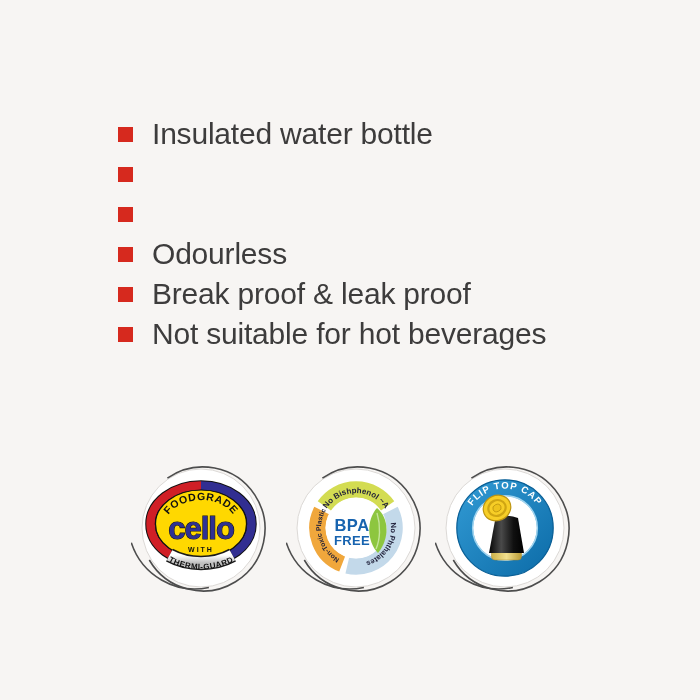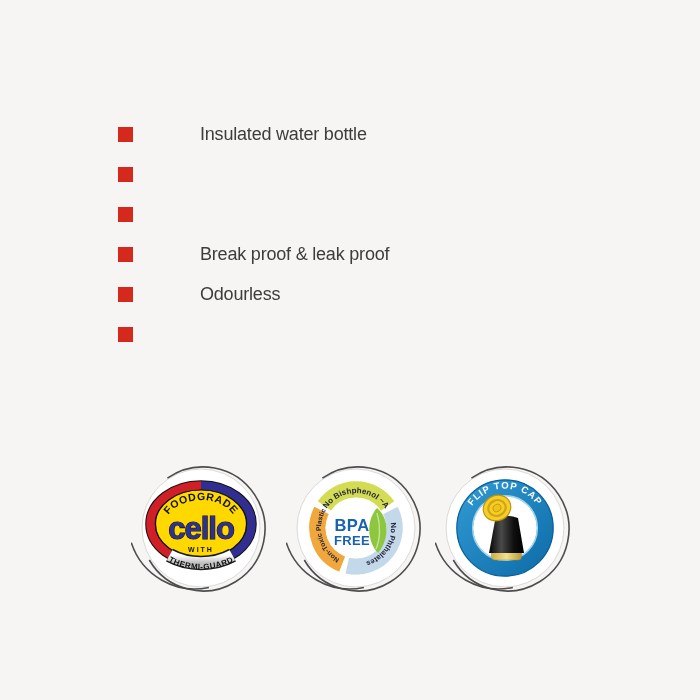--- a/index.html
+++ b/index.html
@@ -8,22 +8,22 @@
     background:var(--bg,#f7f5f3);
     font-family:"Liberation Sans", sans-serif;
   }
   .features{position:absolute;left:118px;top:114px;}
   .feature-row{display:flex;align-items:center;height:40px;}
   .bullet{
     width:15px;height:15px;flex:0 0 15px;margin-right:19px;
     background:var(--bullet,#d6291e);
   }
   .feature-label{
-    font-size:18px;line-height:22px;color:var(--text,#3d3c3c);
-    letter-spacing:-0.2px;white-space:nowrap;margin-left:48px;
+    font-size:30px;line-height:22px;color:var(--text,#3d3c3c);
+    letter-spacing:-0.2px;white-space:nowrap;
   }
   .badge{position:absolute;top:458px;width:140px;height:140px;}
   .badge svg{display:block;width:140px;height:140px;}
   #badge-cello{left:131px;}
   #badge-bpa{left:286px;}
   #badge-fliptop{left:435px;}
   svg text, svg textPath{font-family:"Liberation Sans", sans-serif;}
 </style>
 </head>
 <body style="--bg: #f7f5f3; --bullet: #d6291e; --text: #3d3c3c;">
@@ -34,28 +34,29 @@
     <span class="feature-label">Insulated water bottle</span>
   </div>
   <div class="feature-row">
     <span class="bullet"></span>
   </div>
   <div class="feature-row">
     <span class="bullet"></span>
   </div>
   <div class="feature-row">
     <span class="bullet"></span>
+    <span class="feature-label">Odourless</span>
+  </div>
+  <div class="feature-row">
+    <span class="bullet"></span>
     <span class="feature-label">Break proof &amp; leak proof</span>
   </div>
   <div class="feature-row">
     <span class="bullet"></span>
-    <span class="feature-label">Odourless</span>
-  </div>
-  <div class="feature-row">
-    <span class="bullet"></span>
+    <span class="feature-label">Not suitable for hot beverages</span>
   </div>
 </div>
 
 <div class="badge" id="badge-cello">
   <svg viewBox="0 0 140 140">
     <defs>
       <linearGradient id="silverGrad" x1="0" y1="0" x2="0" y2="1">
         <stop offset="0" stop-color="#ffffff"></stop>
         <stop offset="1" stop-color="#bfbfbf"></stop>
       </linearGradient>

